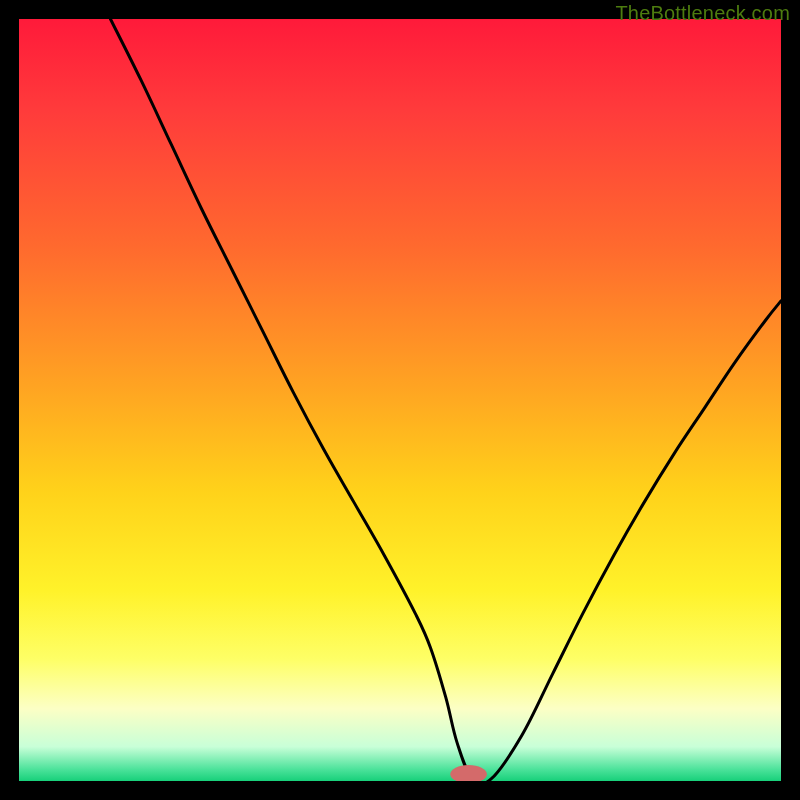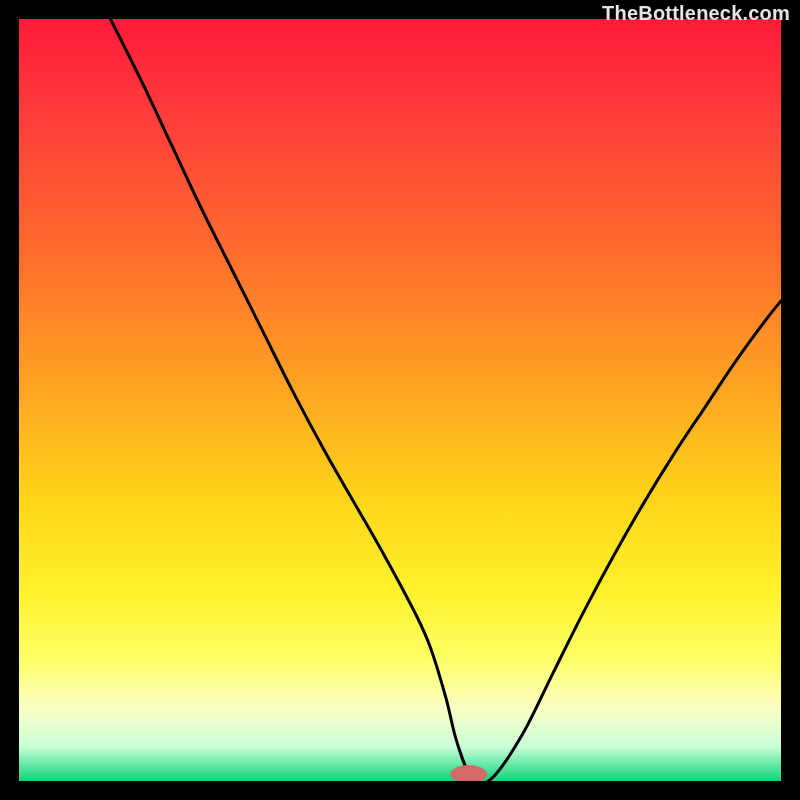--- a/index.html
+++ b/index.html
@@ -14,23 +14,23 @@
   .frame {
     position: relative;
     width: 800px;
     height: 800px;
     background: #000;
   }
   .watermark {
     position: absolute;
     top: 2px;
     right: 10px;
-    color: #e5e5e5;
+    color: #4d7c0f;
     font-size: 20px;
-    font-weight: 700;
+    font-weight: 400;
     letter-spacing: 0.2px;
     z-index: 10;
   }
   .plot-area {
     position: absolute;
     left: 19px;
     top: 19px;
     width: 762px;
     height: 762px;
   }

